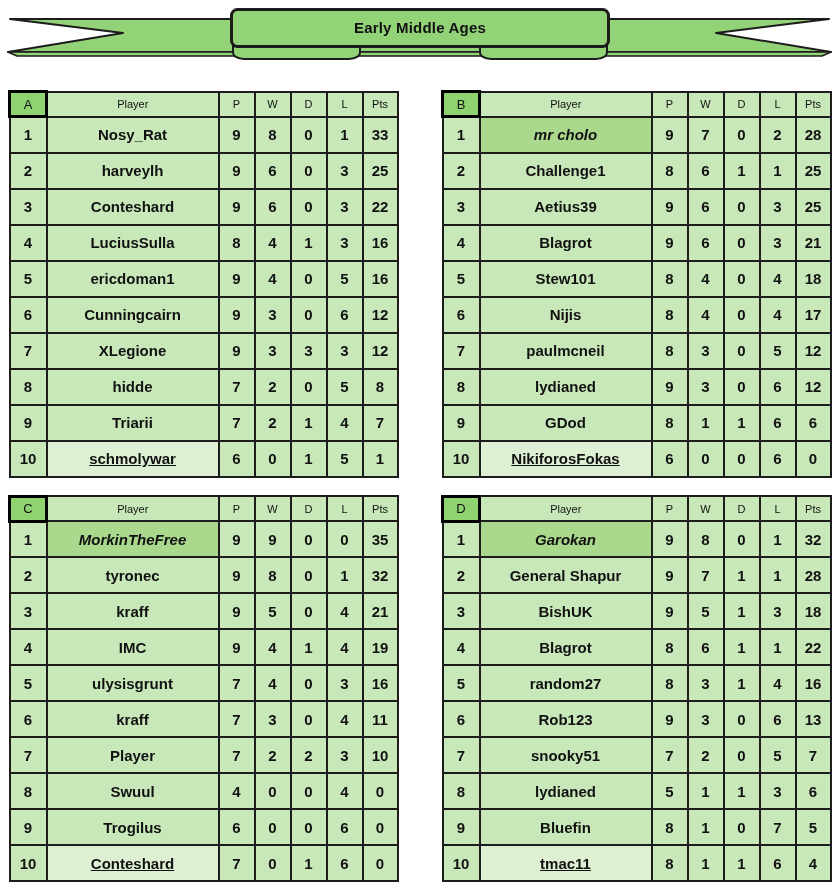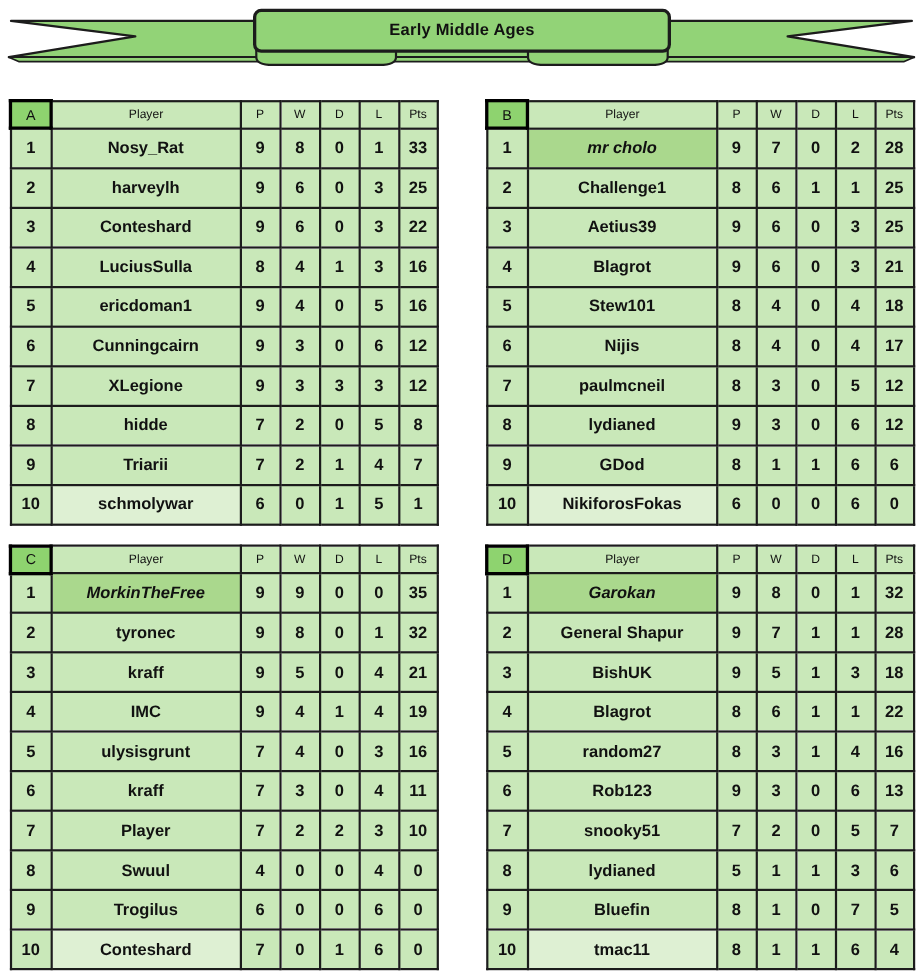--- a/index.html
+++ b/index.html
@@ -53,21 +53,21 @@
   .group-table thead tr{height:25px;}
   .group-table tbody tr{height:36px;}
   .group-table th{font-weight:normal;font-size:11px;}
   .group-table th.letter{
     background:var(--letter-cell-green);
     border:3px solid #000;
     font-size:13px;
   }
   .group-table td{font-weight:bold;font-size:15px;}
   td.player.winner{background:var(--winner-cell-green);font-style:italic;}
-  td.player.light{background:var(--bottom-cell-green);}
+  td.player.light{background:var(--bottom-cell-green);text-decoration:underline;}
 </style>
 </head>
 <body>
 
 <div class="banner">
   <svg width="839" height="64" viewBox="0 0 839 64">
 
     <polygon points="10,19 829,19 716,33 831,52 8,52 123,33" fill="var(--ribbon-green)" stroke="var(--border-dark)" stroke-width="2" stroke-linejoin="round"></polygon>
 
     <polygon points="8,52 831,52 822,56 17,56" fill="var(--ribbon-green)" stroke="var(--border-dark)" stroke-width="1.5" stroke-linejoin="round"></polygon>

